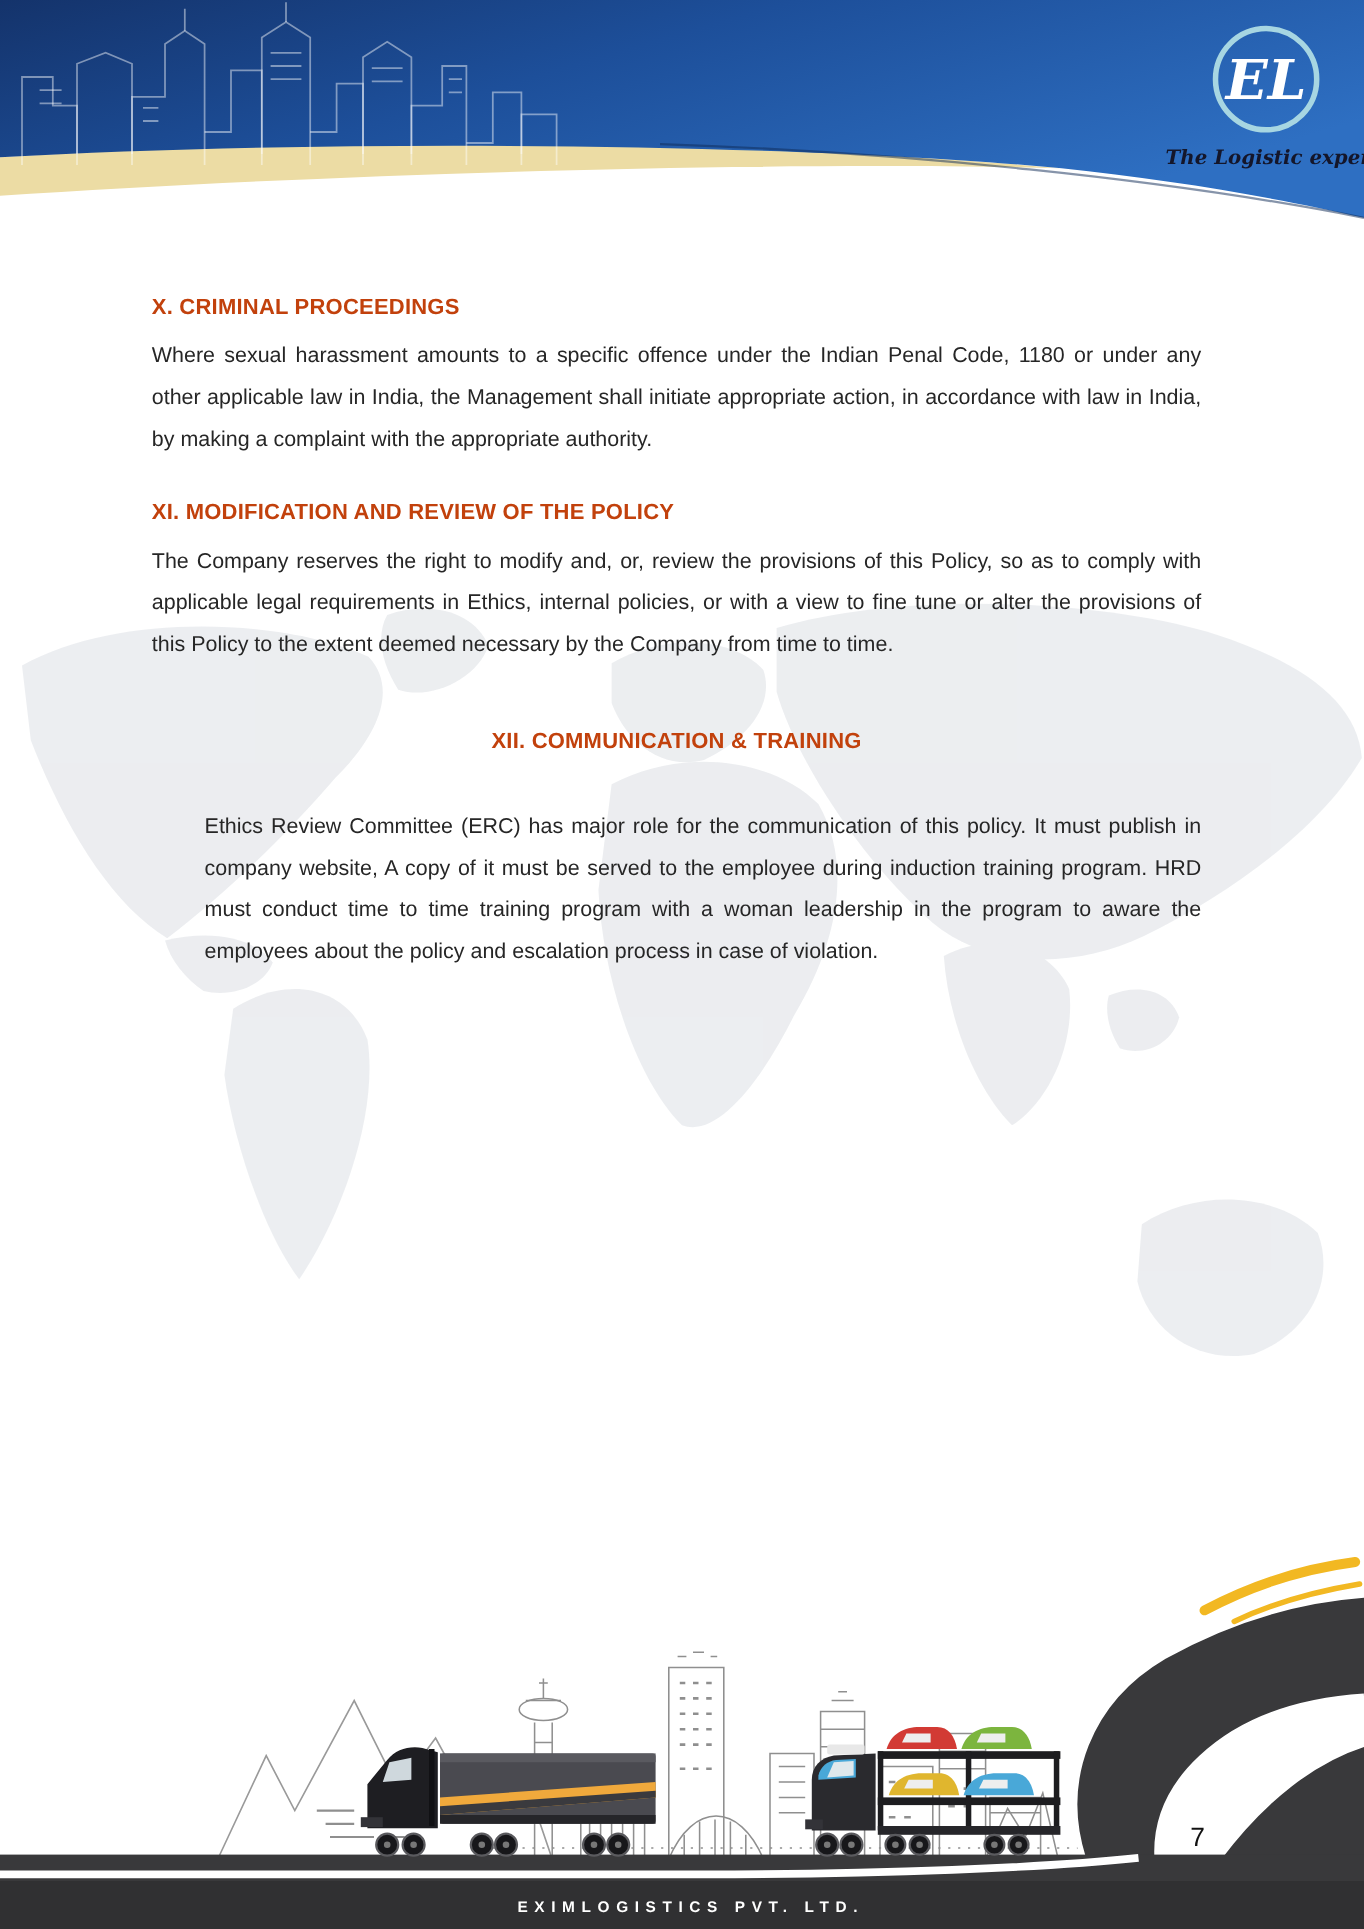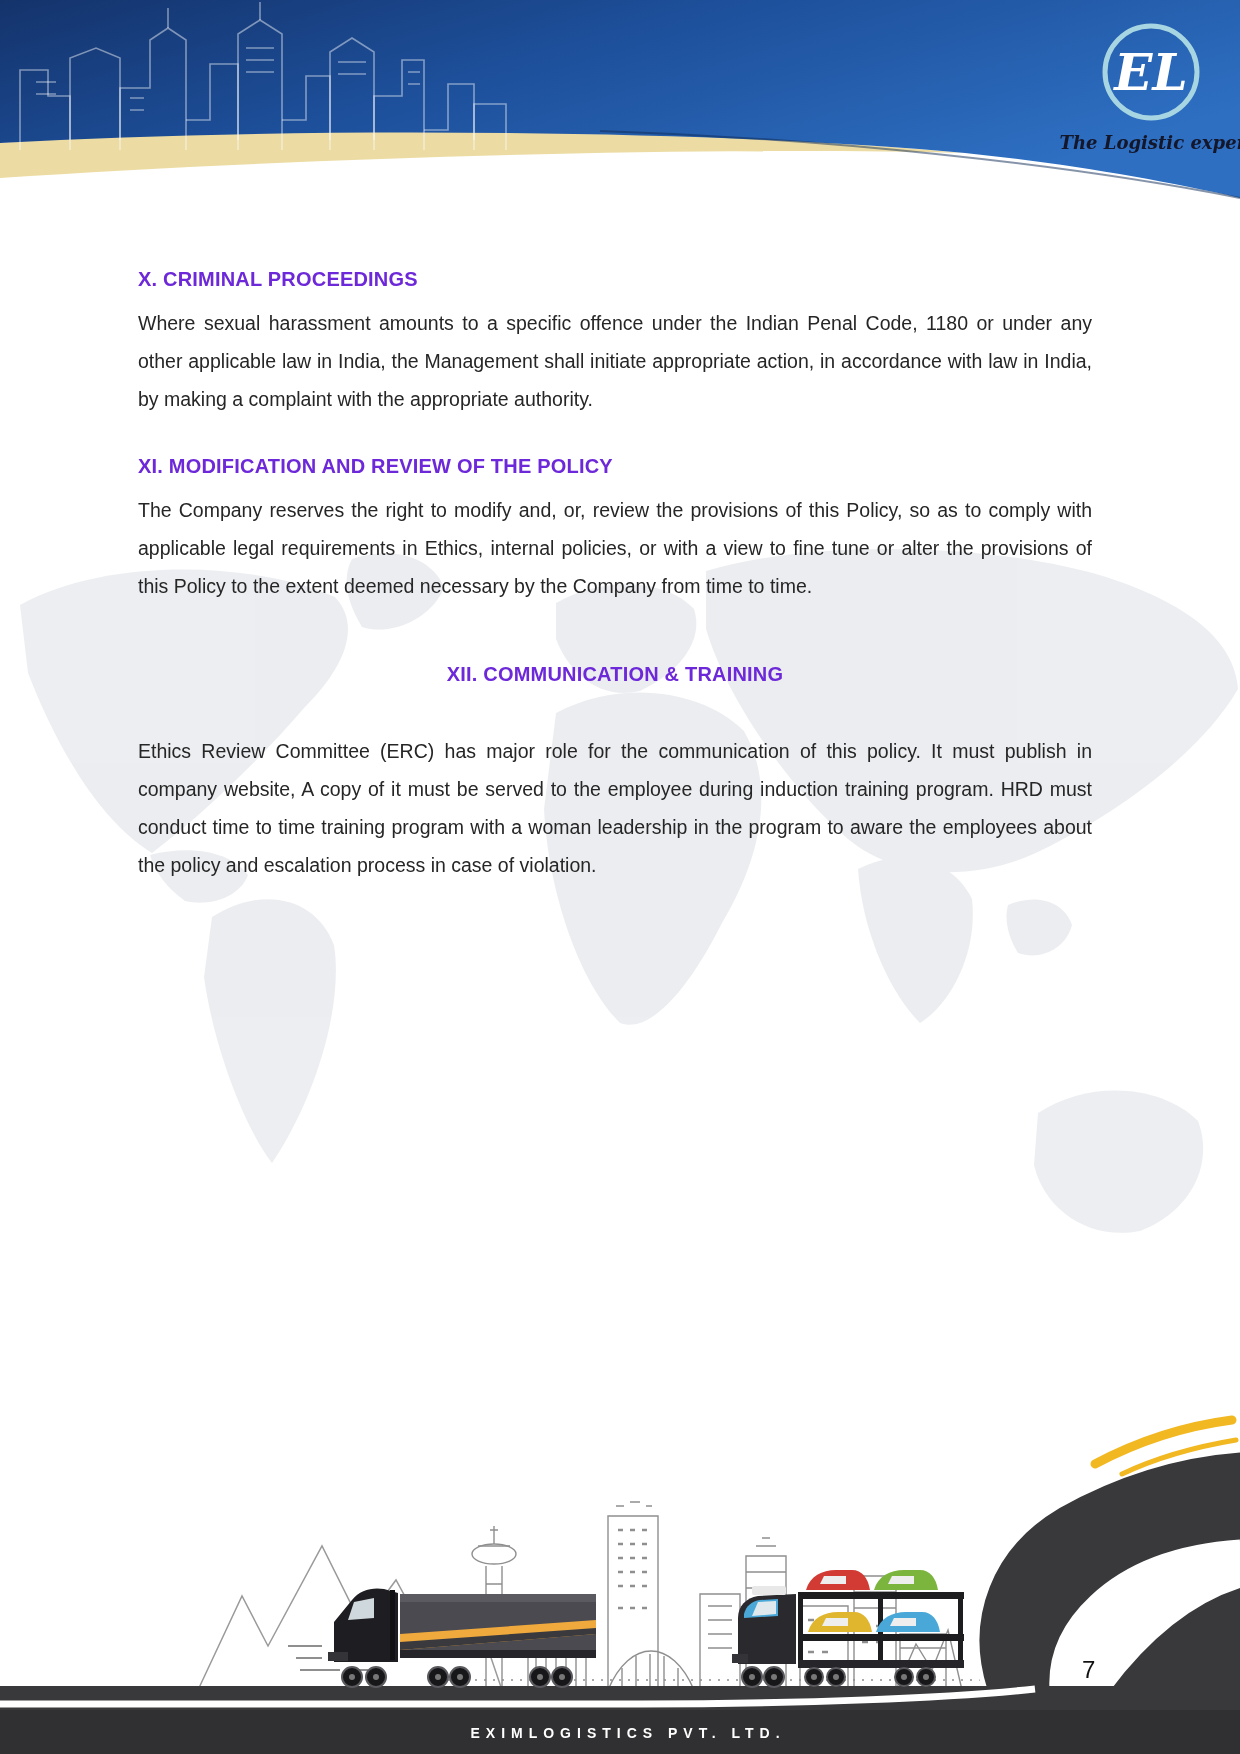--- a/index.html
+++ b/index.html
@@ -7,30 +7,30 @@
     width:1240px;height:1754px;position:relative;overflow:hidden;
     background:#ffffff;font-family:"Liberation Sans", sans-serif;
   }
   .layer{position:absolute;left:0;}
   
   .content{
     position:absolute;left:138px;right:148px;top:240px;
     color:#262626;
   }
   .content h2{
-    font-size:20px;font-weight:bold;color:#6d28d9;margin:0;
+    font-size:20px;font-weight:bold;color:#c2410c;margin:0;
     letter-spacing:.2px;
   }
   .content h2.gap1{margin-top:37px;}
   .content h2.gap2{margin-top:58px;text-align:center;}
   .content p{
     font-size:19.5px;line-height:38px;text-align:justify;
     margin:13px 0 0 0;color:#262626;
   }
-  .content p.bigGap{margin-top:46px;}
+  .content p.bigGap{margin-top:46px;margin-left:48px;}
   .heading-x{margin-top:28px !important;}
 </style>
 </head>
 <body>
 
 <svg class="layer" style="top:545px;" width="1240" height="860" viewBox="0 0 1240 860" aria-hidden="true">
   <g fill="#e9ebee" opacity="0.85">
 
     <path d="M20,60 C110,10 260,18 335,52 C365,84 338,130 305,162 C262,212 205,268 152,308 C100,276 58,205 28,128 Z"></path>
     <path d="M150,310 C190,300 230,306 248,330 C240,352 210,362 185,356 C168,344 155,328 150,310 Z"></path>

